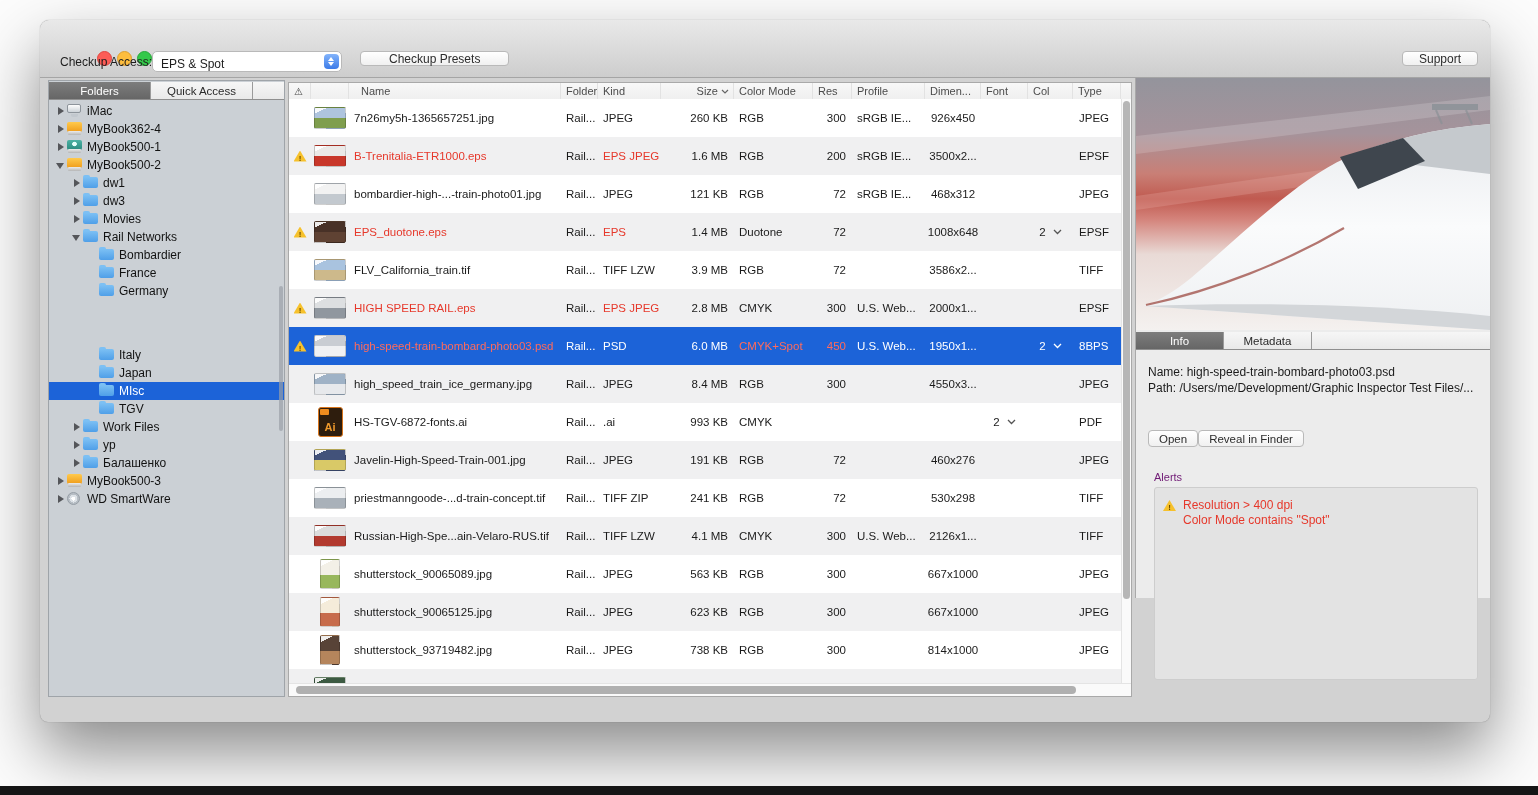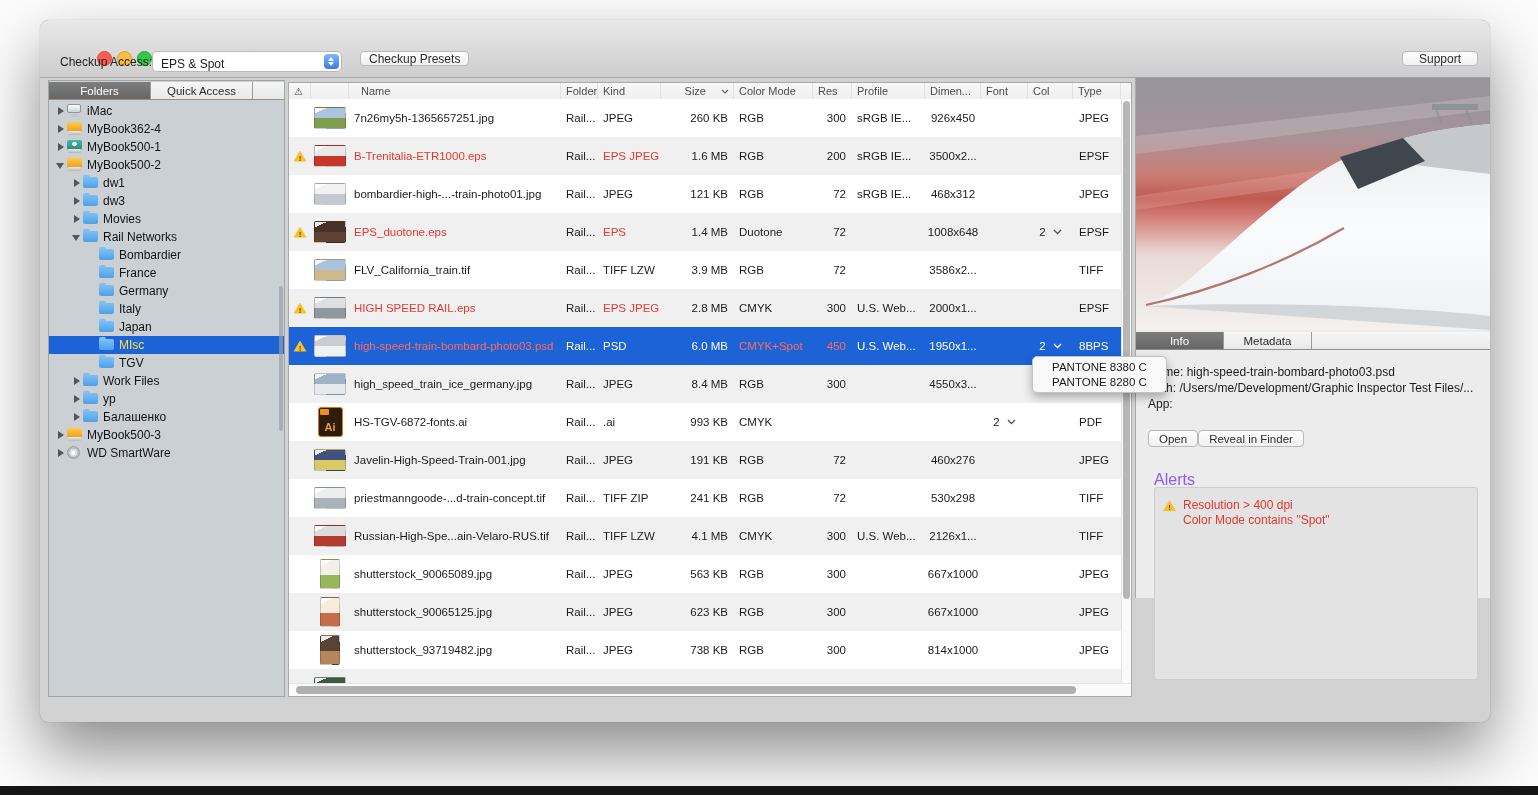--- a/index.html
+++ b/index.html
@@ -13,34 +13,34 @@
   .tl{position:absolute;top:31px;width:13px;height:13px;border-radius:50%;}
   .tl.red{left:57px;background:#fc5d57;border:1px solid #e2453f;}
   .tl.yellow{left:77px;background:#fdbd3e;border:1px solid #dfa02f;}
   .tl.green{left:97px;background:#34c84a;border:1px solid #27a83a;}
   .win-title{position:absolute;top:9px;left:0;right:0;text-align:center;font-size:13px;color:#4c4c4c;}
   .tb-label{position:absolute;left:20px;top:35px;font-size:12px;color:#1d1d1d;}
   .popup{position:absolute;left:112px;top:31px;width:190px;height:21px;background:#fff;border:1px solid #b9b9b9;border-radius:5px;font-size:12px;color:#1d1d1d;display:flex;align-items:flex-end;padding-left:8px;box-sizing:border-box;}
   .stepper{position:absolute;right:2px;top:2px;width:15px;height:15px;border-radius:4px;background:linear-gradient(#83b4fb,#3c7be8);}
   .stepper::before{content:"";position:absolute;left:4px;top:3px;border-left:3.5px solid transparent;border-right:3.5px solid transparent;border-bottom:4px solid #fff;}
   .stepper::after{content:"";position:absolute;left:4px;bottom:3px;border-left:3.5px solid transparent;border-right:3.5px solid transparent;border-top:4px solid #fff;}
-  .btn{background:linear-gradient(#ffffff,#f0f0f0);border:1px solid #b9b9b9;border-radius:4px;font-size:12px;color:#2d2d2d;height:15px;display:inline-flex;align-items:center;justify-content:center;box-sizing:border-box;padding:0 8px;}
+  .btn{background:linear-gradient(#ffffff,#f0f0f0);border:1px solid #b9b9b9;border-radius:4px;font-size:12px;color:#2d2d2d;height:15px;display:inline-flex;align-items:center;justify-content:center;box-sizing:border-box;padding:0 28px;}
   .btn.presets{position:absolute;left:320px;top:31px;}
   .btn.support{position:absolute;right:12px;top:31px;width:76px;}
   
   .sidebar{position:absolute;left:8px;top:60px;width:237px;height:617px;background:#cbd0d5;border:1px solid #9fa4a9;box-sizing:border-box;}
   .tabbar{display:flex;height:17px;border-bottom:1px solid #8f8f8f;}
   .tab{flex:0 0 auto;display:flex;align-items:center;justify-content:center;font-size:11.5px;color:#2a2a2a;background:linear-gradient(#f6f6f6,#e9e9e9);border-right:1px solid #9a9a9a;box-sizing:border-box;}
   .tab.sel{background:linear-gradient(#7d7d7d,#666);color:#fff;}
   .tab-fill{flex:1;background:linear-gradient(#f6f6f6,#e9e9e9);}
   .sb-tabs{position:absolute;left:0;right:0;top:1px;}
   .sb-tabs .tab{width:102px;}
   .sb-tree{position:absolute;left:0;right:0;top:21px;bottom:21px;overflow:hidden;}
   .tree-item{display:flex;align-items:center;height:18px;font-size:12px;color:#121212;white-space:nowrap;}
-  .tree-item.selected{background:#1c63d8;color:#fde047;}
+  .tree-item.selected{background:#1c63d8;color:#ffffff;}
   .disc{width:11px;height:10px;position:relative;flex:0 0 auto;}
   .disc.closed::before{content:"";position:absolute;left:3px;top:1px;border-left:6px solid #54565a;border-top:4px solid transparent;border-bottom:4px solid transparent;}
   .disc.open::before{content:"";position:absolute;left:1px;top:3px;border-top:6px solid #54565a;border-left:4px solid transparent;border-right:4px solid transparent;}
   .ic{display:inline-block;position:relative;width:16px;height:14px;margin:0 4px 0 1px;flex:0 0 auto;}
   .ic-folder::before{content:"";position:absolute;top:-1px;left:0;width:7px;height:4px;background:#7cc0f4;border-radius:2px 2px 0 0;}
   .ic-folder::after{content:"";position:absolute;top:1px;left:0;width:15px;height:11px;background:linear-gradient(180deg,#7cc0f4,#4f9fe8);border-radius:2px;}
   .ic-drive-orange::before,.ic-drive-teal::before{content:"";position:absolute;inset:0 1px 4px 0;border-radius:2px;}
   .ic-drive-orange::before{background:linear-gradient(180deg,#ffca4d,#ef9c1b);}
   .ic-drive-teal::before{background:radial-gradient(circle at 50% 40%,#e6fffb 0 2px,rgba(0,0,0,0) 2.6px),linear-gradient(180deg,#4cb2a4,#2a8a7f);}
   .ic-drive-orange::after,.ic-drive-teal::after{content:"";position:absolute;left:1px;right:2px;bottom:1px;height:4px;background:linear-gradient(#ececec,#b5b5b5);border-radius:1px;}
@@ -53,21 +53,21 @@
   .bookmark-ic{width:8px;height:11px;background:#4f5357;clip-path:polygon(0 0,100% 0,100% 100%,50% 72%,0 100%);}
   .appdrop-ic{width:13px;height:11px;background:linear-gradient(#f5f5f5,#c9c9c9);border:1px solid #8c9196;border-radius:2px;position:relative;}
   .appdrop-ic::after{content:"";position:absolute;left:4px;top:2px;border-left:2.5px solid transparent;border-right:2.5px solid transparent;border-top:5px solid #55585c;}
   .scanfolder{margin-left:auto;width:84px;display:flex;align-items:center;justify-content:center;font-size:12px;color:#2a2a2a;background:linear-gradient(#e4e6e8,#d2d5d8);border-left:1px solid #a9aeb3;}
   
   .list{position:absolute;left:248px;top:62px;width:844px;height:615px;background:#fff;border:1px solid #a9a9a9;box-sizing:border-box;}
   :root{--cols:22px 38px 212px 37px 63px 73px 79px 39px 73px 56px 47px 45px 48px;}
   .fhead{display:grid;grid-template-columns:var(--cols);height:16px;background:linear-gradient(#f8f8f8,#efefef);border-bottom:1px solid #cfcfcf;font-size:11px;color:#4c4c4c;align-items:center;}
   .fhead>div{border-right:1px solid #e2e2e2;height:100%;display:flex;align-items:center;padding-left:5px;box-sizing:border-box;overflow:hidden;white-space:nowrap;}
   .fhead .h-name{padding-left:12px;}
-  .fhead .h-size{justify-content:flex-end;padding-right:4px;gap:15px;}
+  .fhead .h-size{justify-content:flex-end;padding-right:4px;gap:3px;}
   .warn-glyph{font-size:10px;color:#4c4c4c;font-family:"DejaVu Sans",sans-serif;}
   .list-body{position:absolute;left:0;right:10px;top:16px;bottom:13px;overflow:hidden;}
   .frow{display:grid;grid-template-columns:var(--cols);height:38px;align-items:center;font-size:11.5px;color:#1b1b1b;background:#fff;}
   .frow.alt{background:#f0f0f1;}
   .frow.sel{background:#1c63d8;color:#fff;}
   .cell{overflow:hidden;white-space:nowrap;box-sizing:border-box;}
   .c-warn{display:flex;justify-content:center;}
   .c-thumb{display:flex;justify-content:center;align-items:center;}
   .c-name{padding-left:5px;}
   .c-folder,.c-kind,.c-mode,.c-profile{padding-left:5px;}
@@ -92,21 +92,21 @@
   
   .inspector{position:absolute;left:1095px;top:58px;width:355px;height:520px;background:#ececec;border-left:1px solid #a9a9a9;box-sizing:border-box;}
   .preview{position:absolute;left:0;top:0;right:0;height:252px;overflow:hidden;background:#9a9aa0;}
   .insp-tabs{position:absolute;left:0;right:0;top:254px;}
   .insp-tabs .tab{width:88px;}
   .insp-fields{position:absolute;left:12px;right:10px;top:286px;font-size:12px;color:#1b1b1b;line-height:16px;}
   .f-line{white-space:nowrap;overflow:hidden;}
   .f-line .lbl{color:#1b1b1b;}
   .insp-btns{position:absolute;left:12px;top:352px;display:flex;gap:0;}
   .btn.small{height:17px;font-size:11.5px;padding:0 10px;}
-  .alerts-title{position:absolute;left:18px;top:393px;font-size:16px;color:#8b5cf6;}
+  .alerts-title{position:absolute;left:18px;top:393px;font-size:11px;color:#701a75;}
   .alerts-box{position:absolute;left:18px;right:12px;top:409px;height:193px;background:#e3e3e3;border:1px solid #cdcdcd;border-radius:3px;box-sizing:border-box;padding:10px 8px;}
   .alerts-box .rows{display:flex;gap:7px;}
   .alert-lines{font-size:12px;line-height:15px;color:#e6382b;}
   
   .popover{position:absolute;left:992px;top:336px;width:135px;height:37px;background:#f9f9f9;border:1px solid #c3c3c3;border-radius:5px;box-shadow:0 4px 10px rgba(0,0,0,.3);z-index:60;display:flex;flex-direction:column;justify-content:center;align-items:center;box-sizing:border-box;}
   .popover div{font-size:11.5px;color:#1b1b1b;line-height:15px;}
   
   .statusbar{position:absolute;left:0;right:0;bottom:0;height:24px;background:#e9e9e9;border-top:1px solid #b5b5b5;border-radius:0 0 8px 8px;}
   .cb{position:absolute;left:20px;top:5px;width:12px;height:12px;background:#fff;border:1px solid #ababab;border-radius:2.5px;box-sizing:border-box;}
   .cb-label{position:absolute;left:38px;top:5px;font-size:11.5px;color:#1e1e1e;}
@@ -186,21 +186,21 @@
           <div class="tree-item" style="padding-left: 38px;">
             <span class="disc"></span>
             <span class="ic ic-folder"></span>
             <span class="tree-label">France</span>
           </div>
           <div class="tree-item" style="padding-left: 38px;">
             <span class="disc"></span>
             <span class="ic ic-folder"></span>
             <span class="tree-label">Germany</span>
           </div>
-          <div class="tree-item" style="padding-left: 38px;">
+          <div class="tree-item" style="padding-left: 38px; margin-top: 46px;">
             <span class="disc"></span>
             <span class="ic ic-folder"></span>
             <span class="tree-label">Italy</span>
           </div>
           <div class="tree-item" style="padding-left: 38px;">
             <span class="disc"></span>
             <span class="ic ic-folder"></span>
             <span class="tree-label">Japan</span>
           </div>
           <div class="tree-item selected" style="padding-left: 38px;">
@@ -660,39 +660,34 @@
         </svg>
       </div>
       <div class="tabbar insp-tabs">
         <div class="tab sel">Info</div>
         <div class="tab">Metadata</div>
         <div class="tab-fill"></div>
       </div>
       <div class="insp-fields">
         <div class="f-line"><span class="lbl">Name:</span> <span>high-speed-train-bombard-photo03.psd</span></div>
         <div class="f-line"><span class="lbl">Path:</span> <span>/Users/me/Development/Graphic Inspector Test Files/...</span></div>
-        <div class="f-line"><span class="lbl">App:</span> <span></span></div>
       </div>
       <div class="insp-btns">
         <button class="btn small">Open</button>
         <button class="btn small">Reveal in Finder</button>
       </div>
       <div class="alerts-title">Alerts</div>
       <div class="alerts-box">
         <div class="rows">
           <span class="warn-ic" style="margin-top:2px;"></span>
           <div class="alert-lines">
             <div>Resolution &gt; 400 dpi</div>
             <div>Color Mode contains "Spot"</div>
           </div>
         </div>
       </div>
     </div>
 
-    <div class="popover">
-      <div>PANTONE 8380 C</div>
-      <div>PANTONE 8280 C</div>
-    </div>
 
 
   </div>
   <div class="floor"></div>
 </div>
 
 </body></html>

